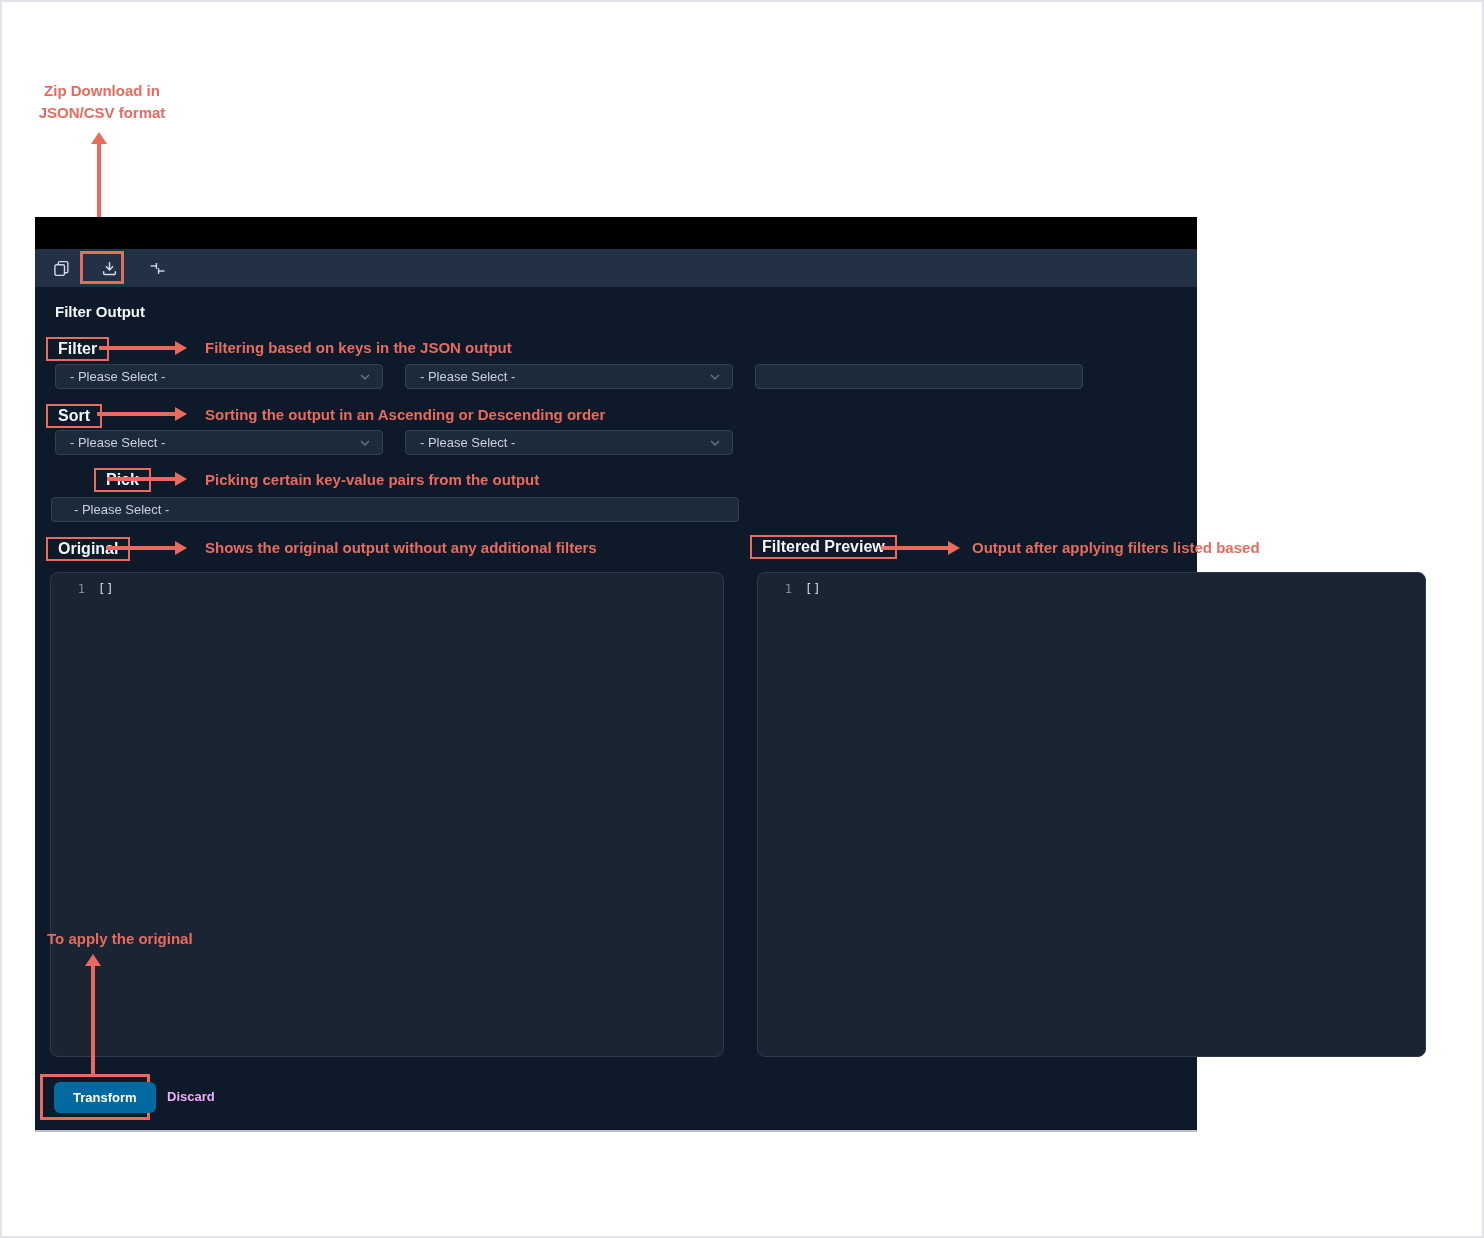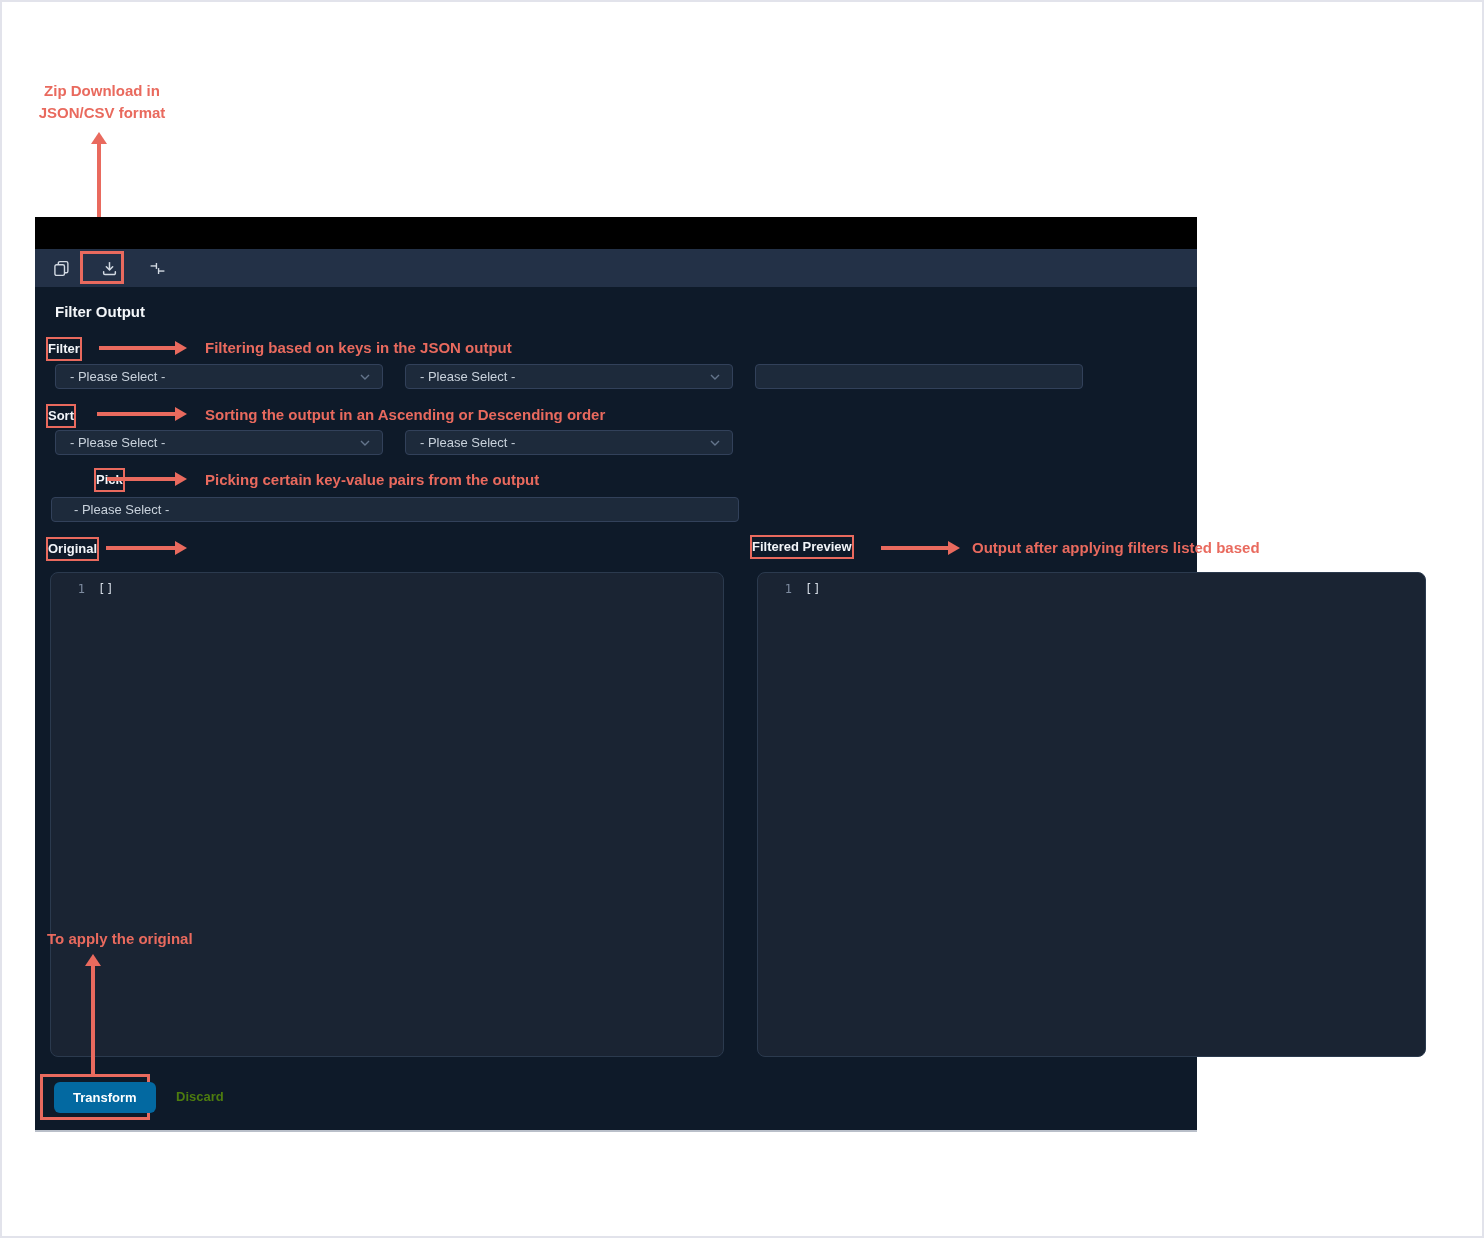--- a/index.html
+++ b/index.html
@@ -10,21 +10,21 @@
   }
   
   .annot {
     position:absolute; color:#E96A5E; font-weight:bold; font-size:15px;
     line-height:22px; white-space:nowrap;
   }
   .annot.center { text-align:center; }
   .red-outline { position:absolute; border:3px solid #E96A5E; background:transparent; }
   .label-box {
     position:absolute; border:2px solid #E96A5E; color:#F2F5F9;
-    font-size:13px; font-weight:bold; padding:4px 0; white-space:nowrap;
+    font-size:16px; font-weight:bold; padding:4px 10px; white-space:nowrap;
     background:transparent; line-height:12px;
   }
   .h-arrow { position:absolute; display:flex; align-items:center; height:14px; }
   .h-arrow .line { flex:1; height:4px; background:#E96A5E; }
   .h-arrow .head {
     width:0; height:0; border-left:12px solid #E96A5E;
     border-top:7px solid transparent; border-bottom:7px solid transparent;
   }
   .v-arrow { position:absolute; display:flex; flex-direction:column; align-items:center; width:16px; }
   .v-arrow .head {
@@ -71,21 +71,21 @@
   }
   .code-line .gutter { width:34px; text-align:right; color:#7E8CA0; }
   .code-line .code { margin-left:13px; color:#D6DDE6; letter-spacing:1px; }
 
   .transform-btn {
     position:absolute; left:19px; top:865px; background:#0369a1; color:#fff;
     border:none; border-radius:6px; font-size:13px; font-weight:bold;
     padding:8px 19px; cursor:pointer; font-family:"Liberation Sans", sans-serif;
   }
   .discard-link {
-    position:absolute; left:141px; top:872px; color:#4d7c0f; font-size:13px;
+    position:absolute; left:132px; top:872px; color:#f0abfc; font-size:13px;
     font-weight:bold; cursor:pointer; text-decoration:none;
   }
   .bottom-edge { position:absolute; left:0; top:913px; width:100%; height:2px; background:#B9BFC9; }
 </style>
 </head>
 <body>
 
 <div class="page">
 
   <div class="annot center" style="left:20px; top:78px; width:160px;">
@@ -187,20 +187,21 @@
 
     <div class="select" style="left:16px; top:280px; width:688px; padding-left:22px;">
       <span class="sel-text">- Please Select -</span>
     </div>
 
     <div class="label-box" style="left:11px; top:320px;">Original</div>
     <div class="h-arrow" style="left:71px; top:324px; width:81px;">
       <div class="line"></div>
         <div class="head"></div>
     </div>
+    <div class="annot" style="left:170px; top:320px;">Shows the original output without any additional  filters</div>
 
     <div class="label-box" style="left:715px; top:318px;">Filtered Preview</div>
     <div class="h-arrow" style="left:846px; top:324px; width:79px;">
       <div class="line"></div>
         <div class="head"></div>
     </div>
     <div class="annot" style="left:937px; top:320px;">Output after applying filters listed based</div>
 
     <div class="editor" style="left:15px; width:674px;">
       <div class="code-line">

